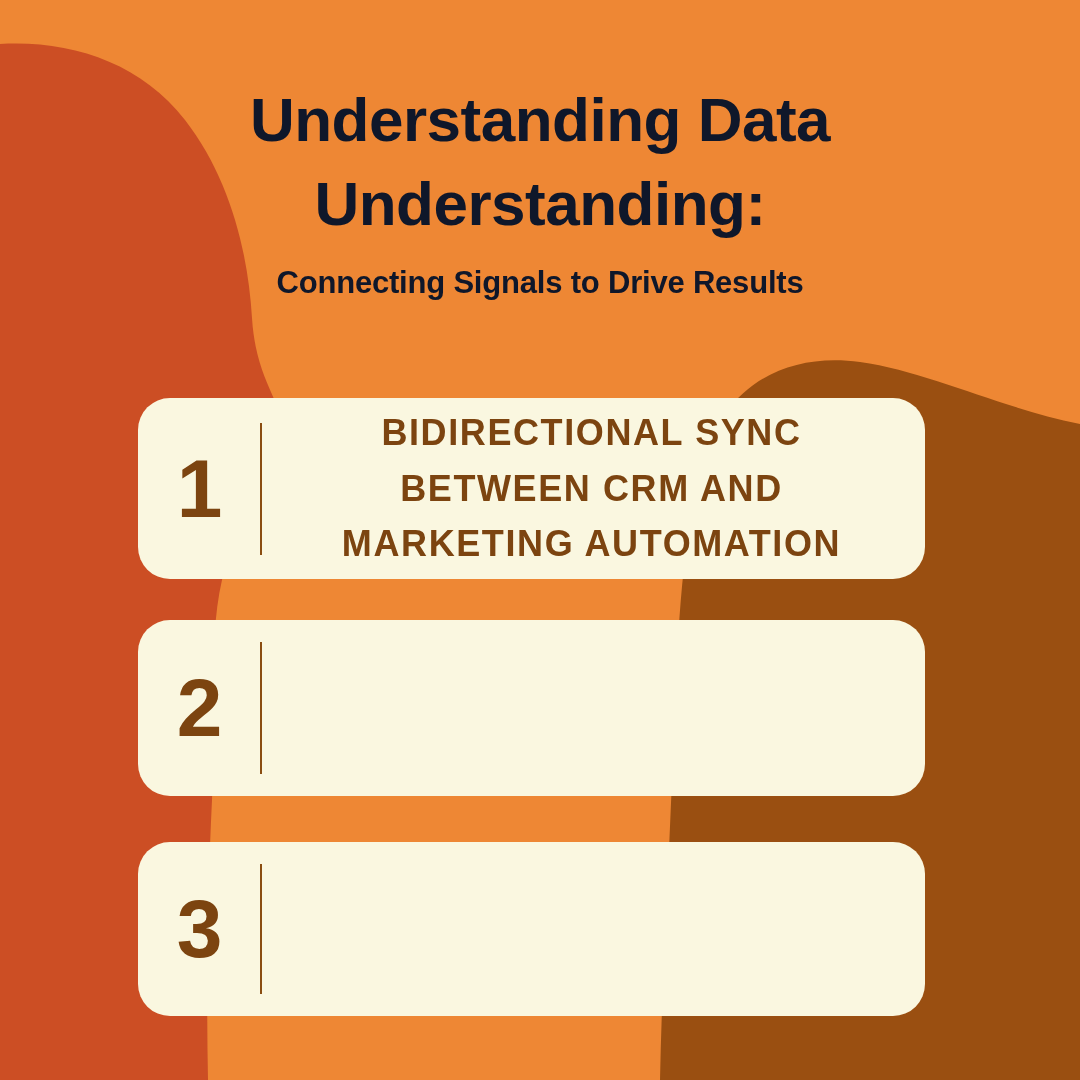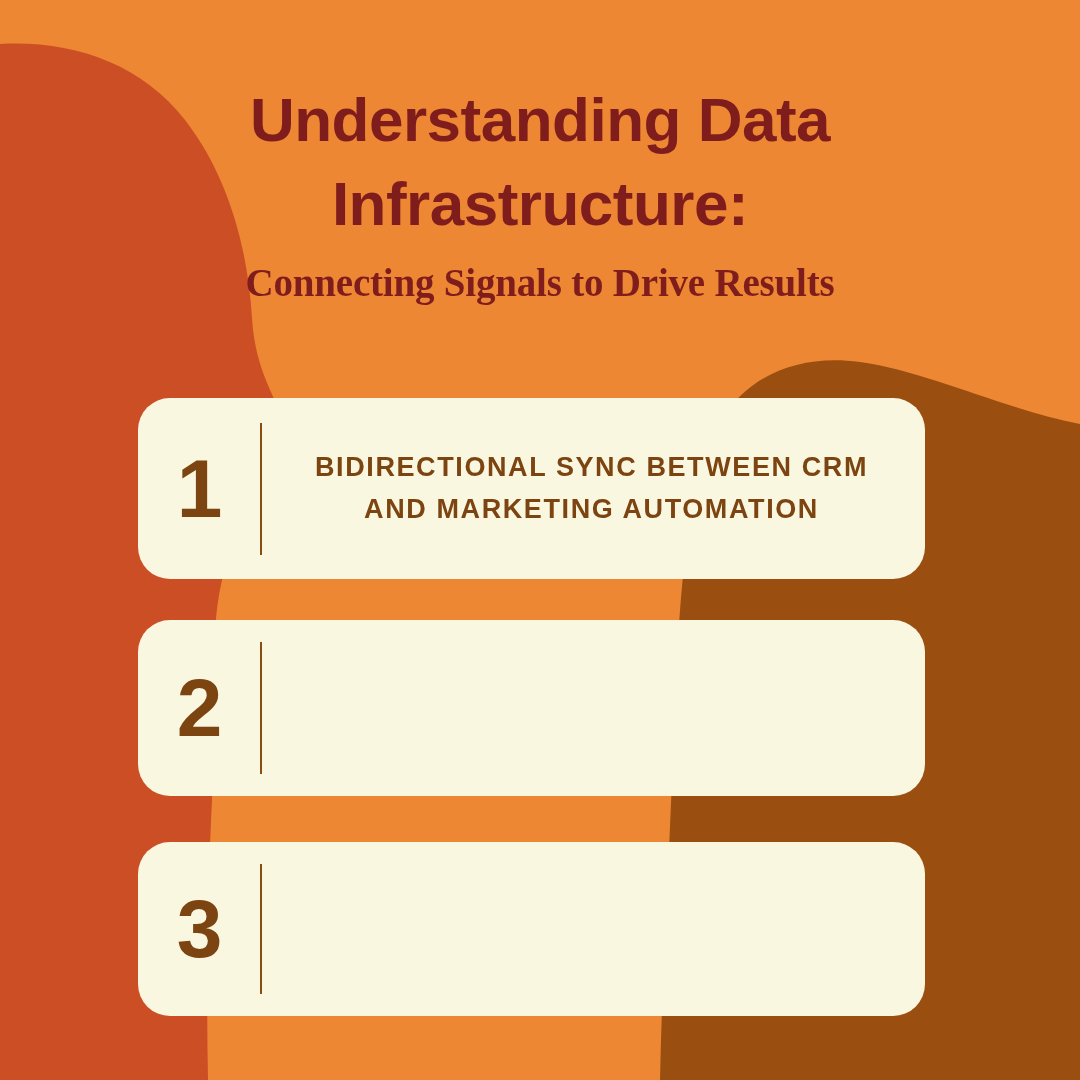--- a/index.html
+++ b/index.html
@@ -31,33 +31,32 @@
   #title-block {
     position: absolute;
     top: 78px;
     left: 0;
     width: 1080px;
     text-align: center;
     line-height: 1.0;
   }
   .title-line {
     display: block;
-    color: #7f1d1d;
+    color: #0f172a;
     font-weight: 700;
     letter-spacing: -0.5px;
   }
   .title-line.main {
     font-size: 62px;
     line-height: 84px;
   }
   .title-line.sub {
-    font-size: 39px;
+    font-size: 31px;
     line-height: 74px;
     letter-spacing: -0.2px;
-    font-family: Liberation Serif, serif;
   }
 
   
   .card {
     position: absolute;
     left: 138px;
     width: 787px;
     background: #faf7e0;
     border-radius: 32px;
     display: flex;
@@ -86,21 +85,21 @@
     align-self: center;
   }
   #card-1 .card-divider { height: 132px; }
   #card-2 .card-divider { height: 132px; }
   #card-3 .card-divider { height: 130px; }
 
   .card-text {
     flex: 1 1 auto;
     text-align: center;
     color: #7c4410;
-    font-size: 27px;
+    font-size: 36px;
     font-weight: 600;
     letter-spacing: 1.6px;
     line-height: 1.55;
     padding: 0 26px 0 22px;
     box-sizing: border-box;
     text-transform: uppercase;
   }
 </style>
 </head>
 <body>
@@ -126,21 +125,21 @@
              C 208 640 216 720 212 800
              C 208 880 206 980 208 1080
              L 0 1080
              Z"></path>
   </svg>
 
   <div class="content">
 
     <div id="title-block">
       <span class="title-line main">Understanding Data</span>
-      <span class="title-line main">Infrastructure:</span>
+      <span class="title-line main">Understanding:</span>
       <span class="title-line sub">Connecting Signals to Drive Results</span>
     </div>
 
     <div class="card" id="card-1">
       <div class="card-number">1</div>
       <div class="card-divider"></div>
       <div class="card-text">BIDIRECTIONAL SYNC BETWEEN CRM AND MARKETING AUTOMATION</div>
     </div>
 
     <div class="card" id="card-2">

